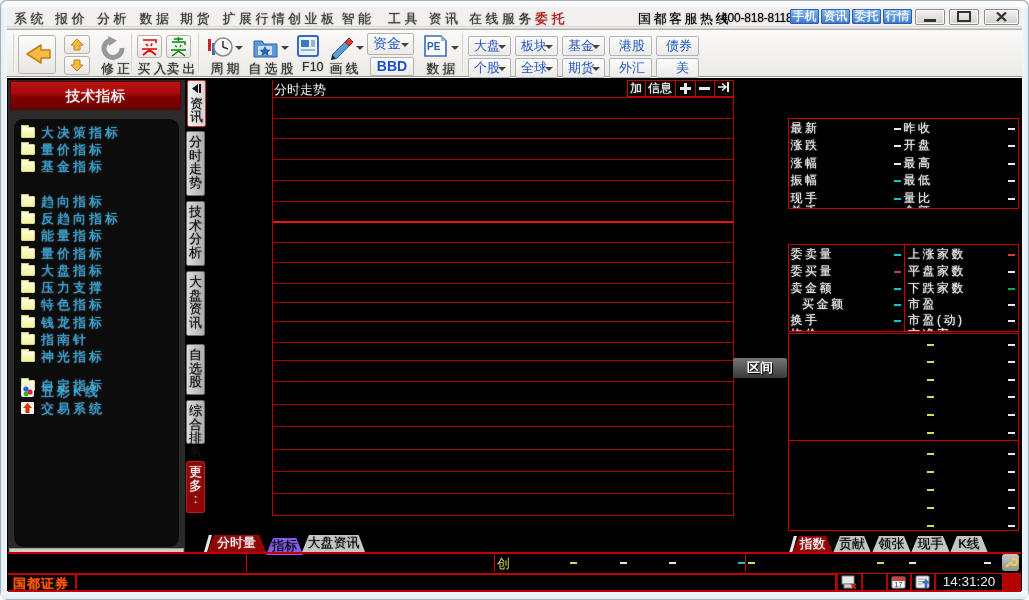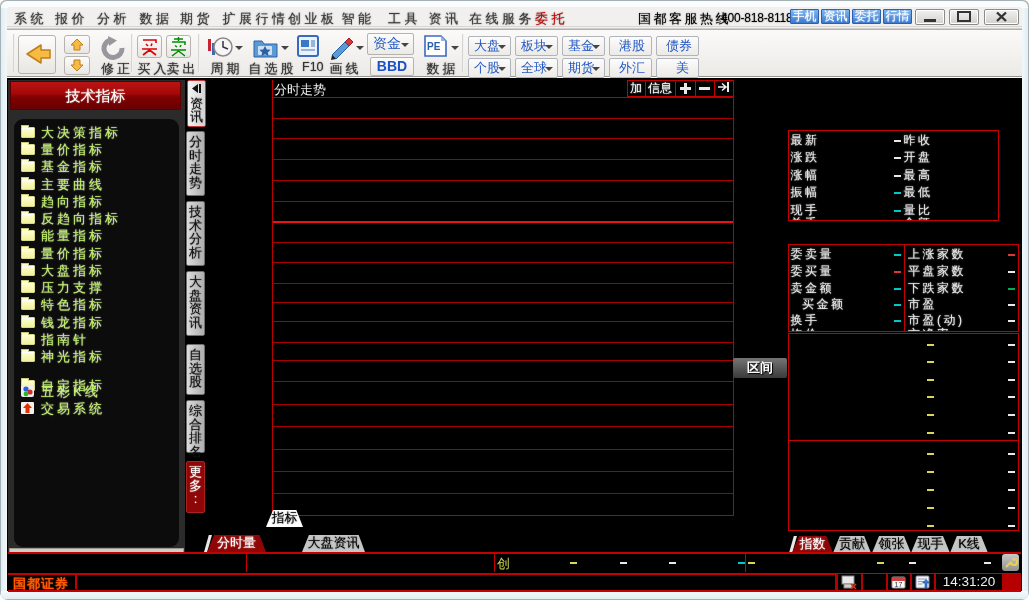--- a/index.html
+++ b/index.html
@@ -25,21 +25,21 @@
 .tlab{position:absolute;font-size:13px;color:#333;white-space:nowrap;letter-spacing:3px}
 .tsep{position:absolute;top:4px;height:38px;width:2px;background:linear-gradient(90deg,#c8c6c2,#ffffff)}
 .dbtn{position:absolute;width:43px;height:20px;background:linear-gradient(#fcfcfc,#eceae6);border:1px solid #b0b4bb;border-radius:2px;font-size:13px;color:#2257c4;line-height:18px;padding-left:5px}
 .dbtn .ar{position:absolute;right:4px;top:8px;width:0;height:0;border-left:4px solid transparent;border-right:4px solid transparent;border-top:4px solid #444}
 
 #content{left:7px;top:78px;width:1015px;height:513px;background:#000}
 
 #lpanel{left:1px;top:2px;width:177px;height:473px;background:#2b2b2b}
 #lhead{position:absolute;left:2px;top:1px;width:171px;height:29px;background:linear-gradient(#bb1414,#a50808 42%,#7e0101 58%,#690000);border:1px solid #5a0000;color:#fff;font-size:15px;text-align:center;line-height:28px}
 #ltree{position:absolute;left:6px;top:39px;width:165px;height:428px;background:#0c0c0c;border-radius:9px}
-.ti{position:absolute;left:8px;width:150px;height:17px;color:#bef264;font-size:13px;line-height:17px;white-space:nowrap}
+.ti{position:absolute;left:8px;width:150px;height:17px;color:#0ea5e9;font-size:13px;line-height:17px;white-space:nowrap}
 .ti .tx{position:absolute;left:27px;top:0;letter-spacing:3px}
 .fold{position:absolute;left:7px;top:3px;width:14px;height:11px;background:linear-gradient(#ffffd8,#f2f29a);border:1px solid #d8d88a;border-radius:1px;box-shadow:inset 0 1px 0 #fff}
 .fold:before{content:"";position:absolute;left:-1px;top:-3px;width:6px;height:2px;background:#ffffbe;border:1px solid #caca74;border-bottom:none}
 .ti{left:6px}.ti .tx{left:21px}.fold{left:1px}
 
 .vtab{position:absolute;width:19px;background:linear-gradient(90deg,#dcdcdc,#aeaeae);border:1px solid #6e6e6e;border-radius:2px;color:#111;font-size:13px;text-align:center;line-height:13.6px;padding-top:3px}
 #vt-info{background:linear-gradient(90deg,#f4f4f4,#d4d4d4);border:1px solid #c43a3a}
 #vt-more{background:#8e0606;border:1px solid #a22;color:#fff}
 
 .redline{position:absolute;background:#c40000}
@@ -203,24 +203,20 @@
             <span class="tx">大决策指标</span>
           </div>
         <div class="ti" style="top:22px">
             <span class="fold"></span>
             <span class="tx">量价指标</span>
           </div>
         <div class="ti" style="top:39px">
             <span class="fold"></span>
             <span class="tx">基金指标</span>
           </div>
-        <div class="ti" style="top:57px">
-            <span class="fold"></span>
-            <span class="tx">主要曲线</span>
-          </div>
         <div class="ti" style="top:74px">
             <span class="fold"></span>
             <span class="tx">趋向指标</span>
           </div>
         <div class="ti" style="top:91px">
             <span class="fold"></span>
             <span class="tx">反趋向指标</span>
           </div>
         <div class="ti" style="top:108px">
             <span class="fold"></span>
@@ -280,21 +276,21 @@
 
     <div class="a vtab" id="vt-info" style="left:180px;top:2px;height:47px;padding-top:2px">
       <svg width="9" height="9" style="margin-bottom:1px">
           <path d="M6 0 L6 9 L0 4.5 Z" fill="#111"></path>
           <rect x="7" y="0" width="2" height="9" fill="#111"></rect>
         </svg>资讯</div>
     <div class="a vtab" style="left:179px;top:53px;height:65px">分时走势</div>
     <div class="a vtab" style="left:179px;top:123px;height:65px">技术分析</div>
     <div class="a vtab" style="left:179px;top:193px;height:65px">大盘资讯</div>
     <div class="a vtab" style="left:179px;top:266px;height:51px">自选股</div>
-    <div class="a vtab" style="left:179px;top:322px;height:53px">综合排名</div>
+    <div class="a vtab" style="left:179px;top:322px;height:44px">综合排名</div>
     <div class="a vtab" id="vt-more" style="left:179px;top:383px;height:52px">更多<br>:</div>
 
     <div class="a" style="left:267px;top:2.5px;color:#eee;font-size:13px">分时走势</div>
     <div class="chbtn" style="left:619.5px;width:19px">加</div>
     <div class="chbtn" style="left:637.5px;width:31px">信息</div>
     <div class="chbtn" style="left:667.5px;width:21px"><svg width="11" height="11" style="margin-top:2px">
           <rect x="4" y="0" width="3" height="11" fill="#e8e8e8"></rect>
           <rect x="0" y="4" width="11" height="3" fill="#e8e8e8"></rect>
         </svg></div>
     <div class="chbtn" style="left:687.5px;width:20px"><svg width="11" height="11" style="margin-top:2px">
@@ -327,25 +323,25 @@
       <line x1="1" y1="369" x2="461" y2="369"></line>
           <line x1="1" y1="391" x2="461" y2="391"></line>
       <line x1="1" y1="413" x2="461" y2="413"></line>
       </g>
       <rect x="1" y="140.5" width="460" height="2.5" fill="#ee1111"></rect>
     </svg>
     <div class="a" style="left:726px;top:280px;width:54px;height:20px;background:linear-gradient(#757575,#3a3a3a);border-radius:2px;color:#fff;font-size:13px;font-weight:bold;text-align:center;line-height:19px;text-shadow:1px 1px 1px #000">区间</div>
 
     <div class="a" style="left:197px;top:457px;width:8px;height:17px;background:#e8e8e8;clip-path:polygon(60% 0,100% 0,40% 100%,0 100%)"></div>
     <div class="btab red" style="left:200px;width:59px;background:#8e0606;clip-path:polygon(12% 0,89% 0,100% 100%,0 100%);top:457px">分时量</div>
-    <div class="btab" style="left:259px;width:37px;background:#ffffff;clip-path:polygon(19% 0,82% 0,100% 100%,0 100%);top:432px">指标</div>
+    <div class="btab" style="left:259px;width:37px;background:#8b5cf6;clip-path:polygon(19% 0,82% 0,100% 100%,0 100%);top:460px">指标</div>
     <div class="btab" style="left:295px;width:63px;background:#c6c6c6;clip-path:polygon(11% 0,90% 0,100% 100%,0 100%);top:457px">大盘资讯</div>
 
     <div class="a" id="rpanel" style="left:781px;top:0;width:231px;height:452px">
-      <div class="sect" style="left:0;top:52px;width:211px;height:90.5px">
+      <div class="sect" style="left:0;top:40px;width:231px;height:90.5px">
         <div class="rrow" style="left:1.5px;top:0.5px;letter-spacing:2.5px">最新</div>
           <div class="dash" style="left:104.5px;top:8.5px"></div>
         <div class="rrow" style="left:114.5px;top:0.5px;letter-spacing:2.5px">昨收</div>
           <div class="dash" style="left:219px;top:8.5px"></div>
         <div class="rrow" style="left:1.5px;top:18px;letter-spacing:2.5px">涨跌</div>
           <div class="dash" style="left:104.5px;top:26px"></div>
         <div class="rrow" style="left:114.5px;top:18px;letter-spacing:2.5px">开盘</div>
           <div class="dash" style="left:219px;top:26px"></div>
         <div class="rrow" style="left:1.5px;top:35.5px;letter-spacing:2.5px">涨幅</div>
           <div class="dash" style="left:104.5px;top:43.5px"></div>

